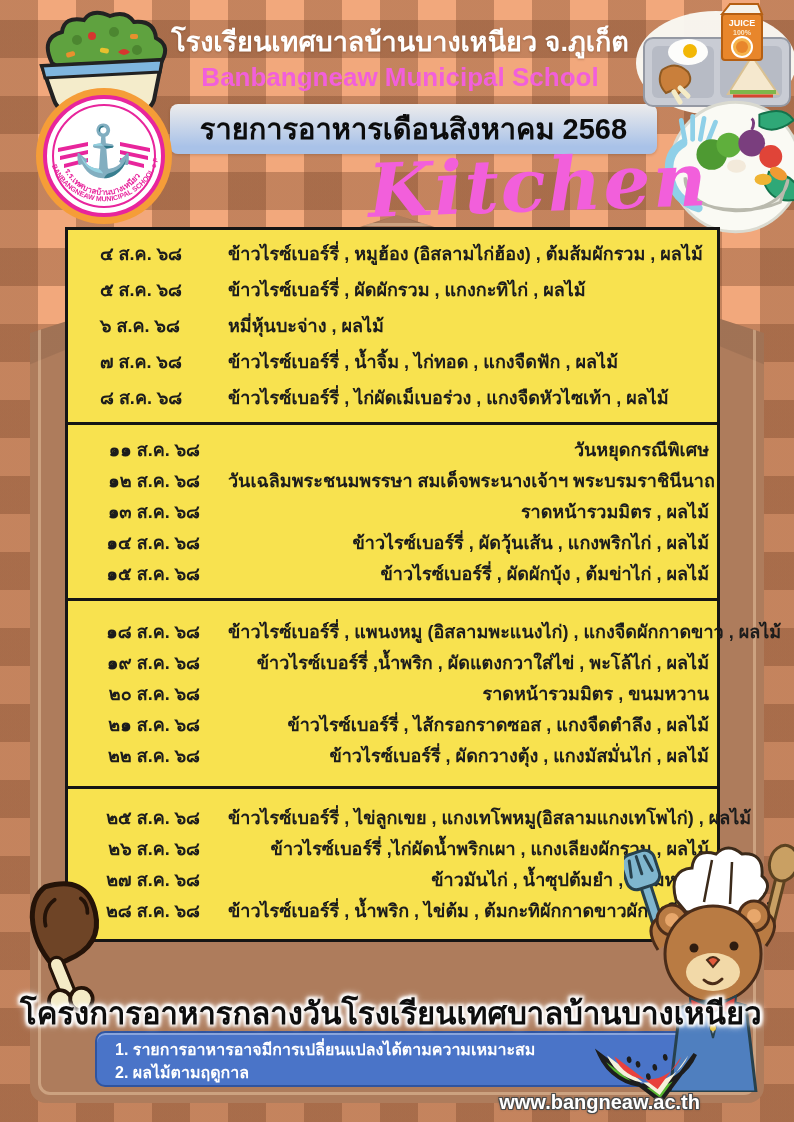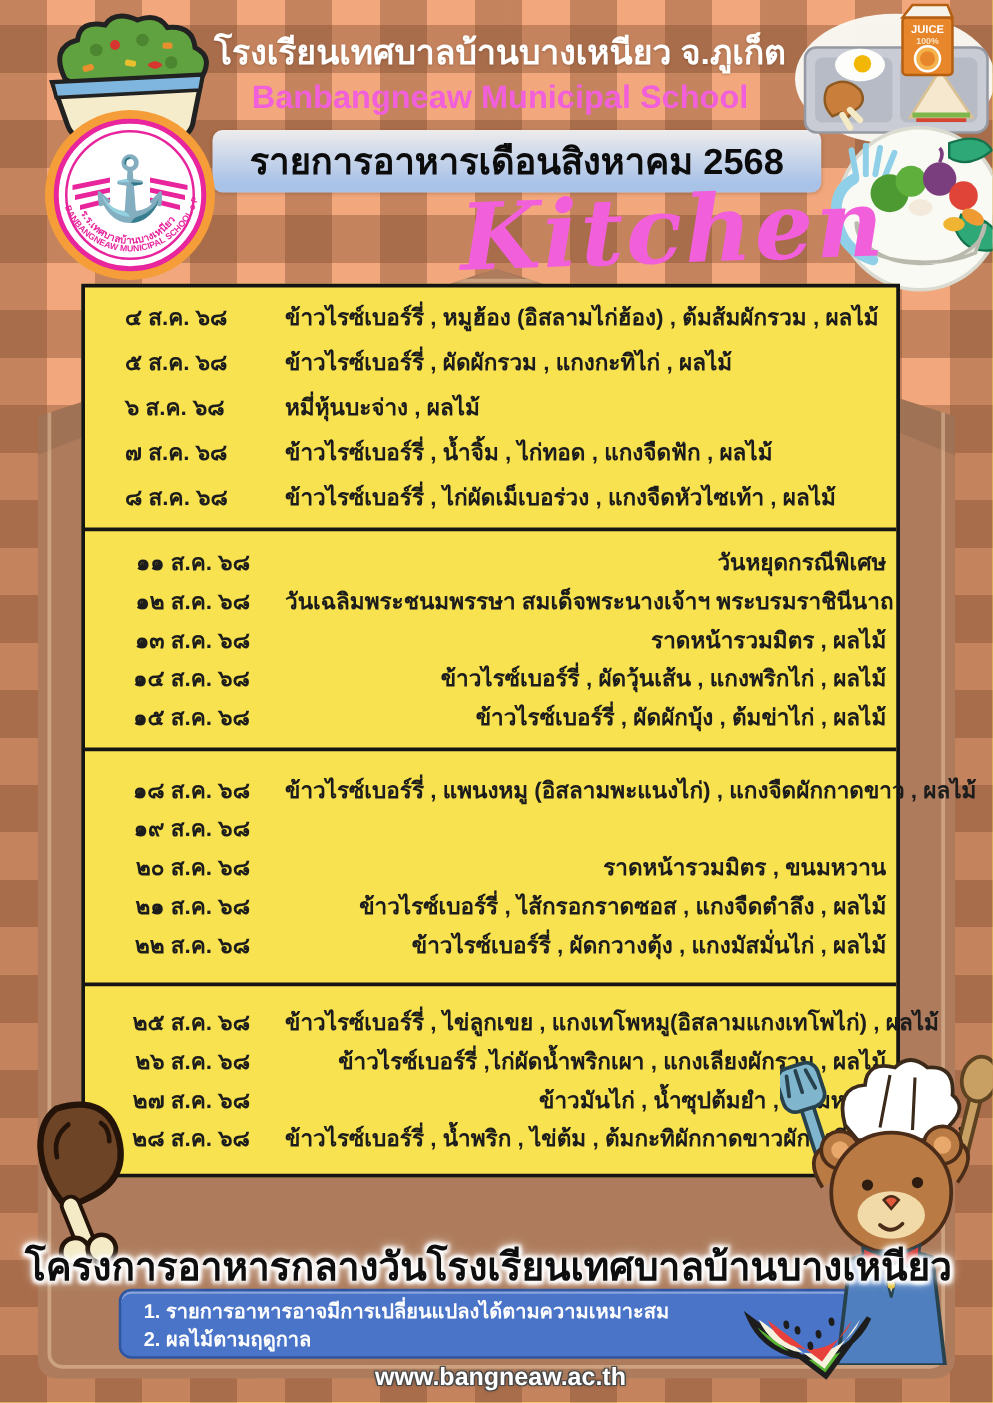--- a/index.html
+++ b/index.html
@@ -93,21 +93,21 @@
   }
   .note-box{
     left:95px;top:1031px;width:608px;height:56px;z-index:7;
     background:var(--note-blue);
     border:2px solid #2F54A0;border-radius:10px;
     box-shadow:inset 0 2px 0 rgba(255,255,255,.35);
     padding:5px 0 0 18px;
   }
   .note-line{color:#fff;font-size:16px;font-weight:700;line-height:23px;}
   .website{
-    left:300px;top:1091px;width:400px;text-align:left;z-index:9;
+    left:300px;top:1091px;width:400px;text-align:right;z-index:9;
     font-size:20px;font-weight:700;color:#fff;
     text-shadow:-1px -1px 0 #4a4a4a,1px -1px 0 #4a4a4a,-1px 1px 0 #4a4a4a,1px 1px 0 #4a4a4a,0 0 3px #333;
   }
 
   
   .salad{left:22px;top:8px;width:160px;z-index:6;}
   .logo{left:34px;top:86px;width:140px;z-index:6;}
   .traycloud{left:636px;top:8px;width:160px;z-index:5;}
   .juicebox{left:718px;top:2px;width:48px;z-index:6;}
   .veggie{left:645px;top:86px;width:162px;z-index:5;}
@@ -252,20 +252,21 @@
         <span class="menu-dish">ข้าวไรซ์เบอร์รี่ , ผัดผักบุ้ง , ต้มข่าไก่ , ผลไม้</span>
       </div>
     </div>
     <div class="menu-section">
       <div class="menu-row">
         <span class="menu-date">๑๘ ส.ค. ๖๘</span>
         <span class="menu-dish">ข้าวไรซ์เบอร์รี่ , แพนงหมู (อิสลามพะแนงไก่) , แกงจืดผักกาดขาว , ผลไม้</span>
       </div>
       <div class="menu-row">
         <span class="menu-date">๑๙ ส.ค. ๖๘</span>
+        <span class="menu-dish">ข้าวไรซ์เบอร์รี่ ,น้ำพริก , ผัดแตงกวาใส่ไข่ , พะโล้ไก่ , ผลไม้</span>
       </div>
       <div class="menu-row">
         <span class="menu-date">๒๐ ส.ค. ๖๘</span>
         <span class="menu-dish">ราดหน้ารวมมิตร , ขนมหวาน</span>
       </div>
       <div class="menu-row">
         <span class="menu-date">๒๑ ส.ค. ๖๘</span>
         <span class="menu-dish">ข้าวไรซ์เบอร์รี่ , ไส้กรอกราดซอส , แกงจืดตำลึง , ผลไม้</span>
       </div>
       <div class="menu-row">

